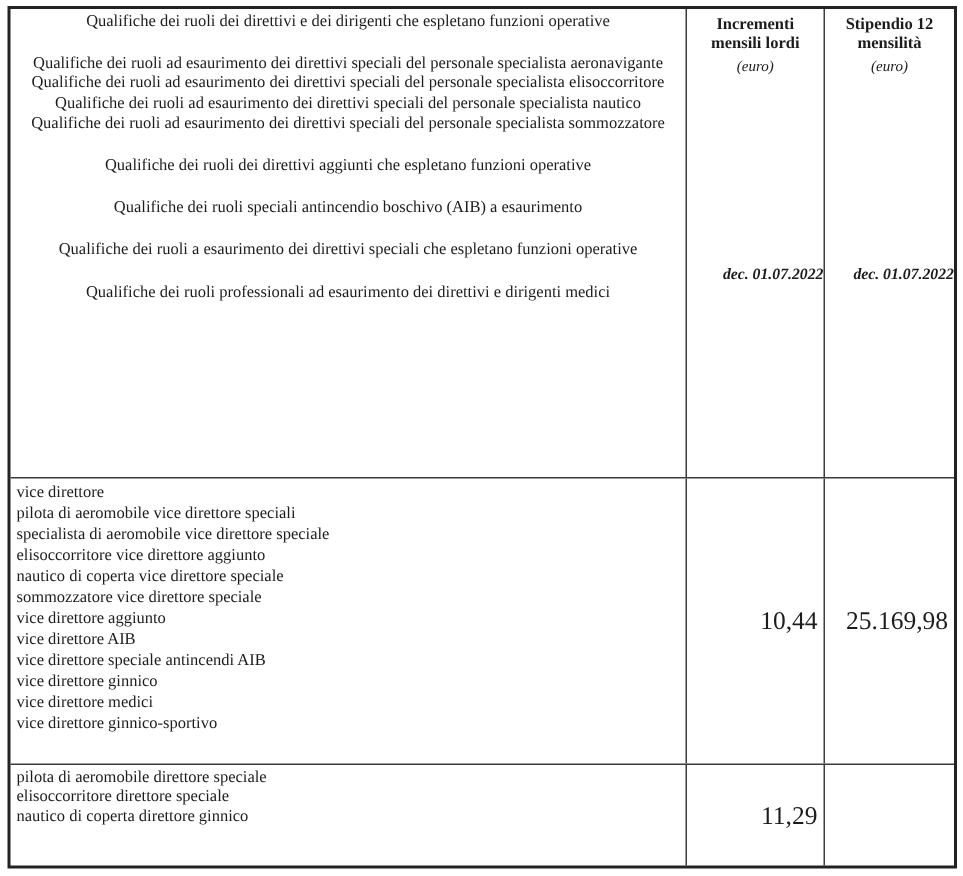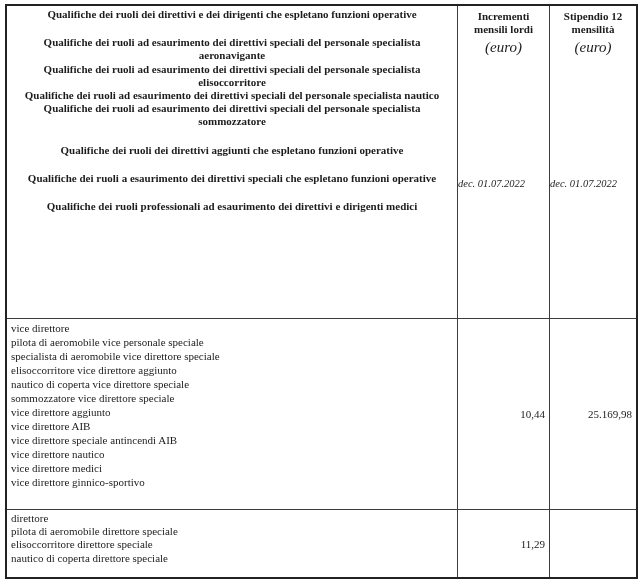--- a/index.html
+++ b/index.html
@@ -41,21 +41,21 @@
   .cell.c1, .cell.c2 {
     border-right: 1px solid #3c3c3c;
   }
   
   .qual-cell {
     padding: 2px 4px 0 4px;
   }
   .qual-cell p {
     margin: 0;
     font-size: 11px;
-    font-weight: bold;
+    font-weight: normal;
     line-height: 13.2px;
     text-align: center;
   }
   .qual-cell p.gap {
     margin-bottom: 15px;
   }
   
   .head-col {
     position: relative;
     text-align: center;
@@ -63,110 +63,110 @@
   }
   .col-title {
     font-size: 11px;
     font-weight: bold;
     line-height: 13.2px;
     margin: 0 auto;
   }
   .c2 .col-title { max-width: 70px; }
   .c3 .col-title { max-width: 62px; }
   .col-unit {
-    font-size: 15px;
+    font-size: 10px;
     font-style: italic;
     margin-top: 3px;
   }
   .effective {
     position: absolute;
     top: 172px;
     left: 0;
     right: 0;
     font-size: 10.5px;
-    font-weight: normal;
+    font-weight: bold;
     font-style: italic;
     white-space: nowrap;
-    text-align: left;
+    text-align: right;
   }
   
   .roles-cell {
     padding: 2px 4px 0 4px;
   }
   .roles-cell .role {
     font-size: 11px;
     line-height: 14px;
     text-align: left;
     white-space: nowrap;
   }
   .row-body2 .roles-cell .role {
     line-height: 13.2px;
   }
   .val-cell {
     display: flex;
     align-items: center;
     justify-content: flex-end;
     padding-right: 4px;
-    font-size: 11px;
+    font-size: 17px;
   }
 </style>
 </head>
 <body>
 
 <div class="page">
   <div class="vtable">
 
     <div class="row row-header">
       <div class="cell c1 qual-cell">
         <p class="gap">Qualifiche dei ruoli dei direttivi e dei dirigenti che espletano funzioni operative</p>
         <p>Qualifiche dei ruoli ad esaurimento dei direttivi speciali del personale specialista aeronavigante</p>
         <p>Qualifiche dei ruoli ad esaurimento dei direttivi speciali del personale specialista elisoccorritore</p>
         <p>Qualifiche dei ruoli ad esaurimento dei direttivi speciali del personale specialista nautico</p>
         <p class="gap">Qualifiche dei ruoli ad esaurimento dei direttivi speciali del personale specialista sommozzatore</p>
         <p class="gap">Qualifiche dei ruoli dei direttivi aggiunti che espletano funzioni operative</p>
+        <p class="gap">Qualifiche dei ruoli speciali antincendio boschivo (AIB) a esaurimento</p>
         <p class="gap">Qualifiche dei ruoli a esaurimento dei direttivi speciali che espletano funzioni operative</p>
         <p class="gap">Qualifiche dei ruoli professionali ad esaurimento dei direttivi e dirigenti medici</p>
       </div>
 
       <div class="cell c2 head-col">
         <div class="col-title">Incrementi mensili lordi</div>
         <div class="col-unit">(euro)</div>
         <div class="effective">dec. 01.07.2022</div>
       </div>
 
       <div class="cell c3 head-col">
         <div class="col-title">Stipendio 12 mensilità</div>
         <div class="col-unit">(euro)</div>
         <div class="effective">dec. 01.07.2022</div>
       </div>
     </div>
 
     <div class="row row-body1">
       <div class="cell c1 roles-cell">
         <div class="role">vice direttore</div>
-        <div class="role">pilota di aeromobile vice personale speciale</div>
+        <div class="role">pilota di aeromobile vice direttore speciali</div>
         <div class="role">specialista di aeromobile vice direttore speciale</div>
         <div class="role">elisoccorritore vice direttore aggiunto</div>
         <div class="role">nautico di coperta vice direttore speciale</div>
         <div class="role">sommozzatore vice direttore speciale</div>
         <div class="role">vice direttore aggiunto</div>
         <div class="role">vice direttore AIB</div>
         <div class="role">vice direttore speciale antincendi AIB</div>
-        <div class="role">vice direttore nautico</div>
+        <div class="role">vice direttore ginnico</div>
         <div class="role">vice direttore medici</div>
         <div class="role">vice direttore ginnico-sportivo</div>
       </div>
       <div class="cell c2 val-cell">10,44</div>
       <div class="cell c3 val-cell">25.169,98</div>
     </div>
 
     <div class="row row-body2">
       <div class="cell c1 roles-cell">
-        <div class="role">direttore</div>
         <div class="role">pilota di aeromobile direttore speciale</div>
         <div class="role">elisoccorritore direttore speciale</div>
-        <div class="role">nautico di coperta direttore speciale</div>
+        <div class="role">nautico di coperta direttore ginnico</div>
       </div>
       <div class="cell c2 val-cell">11,29</div>
     </div>
 
   </div>
 </div>
 
 </body></html>

